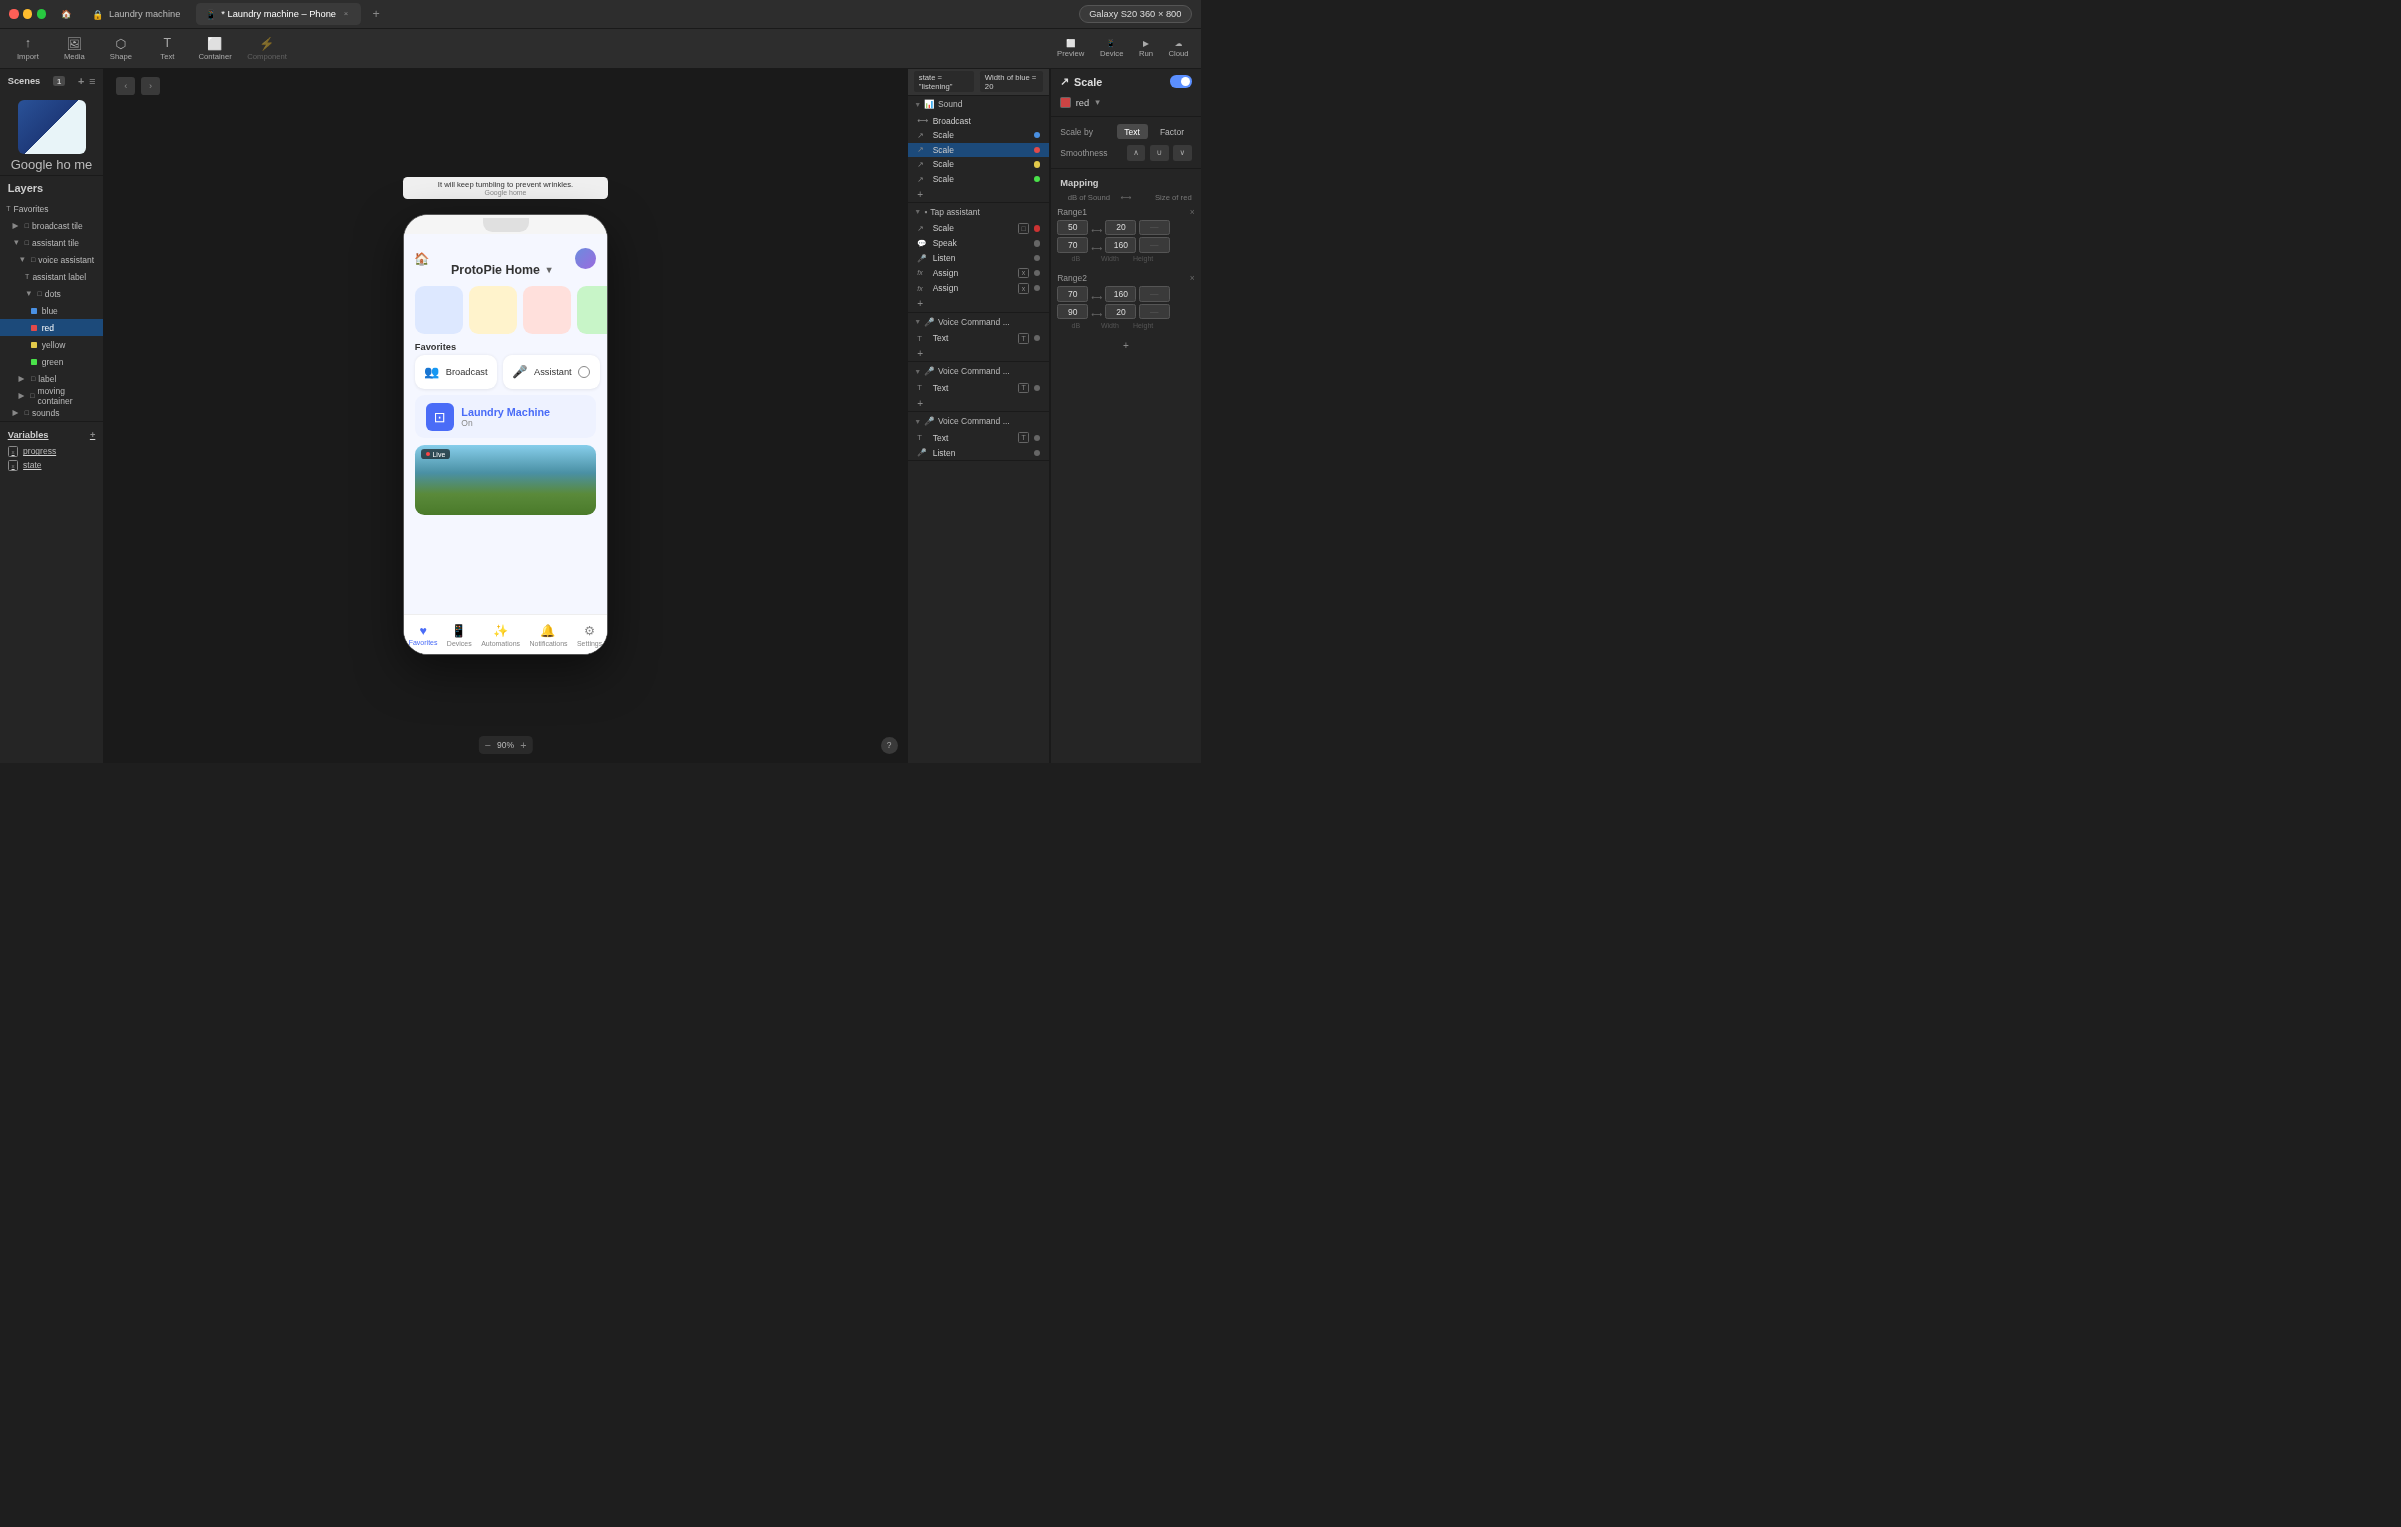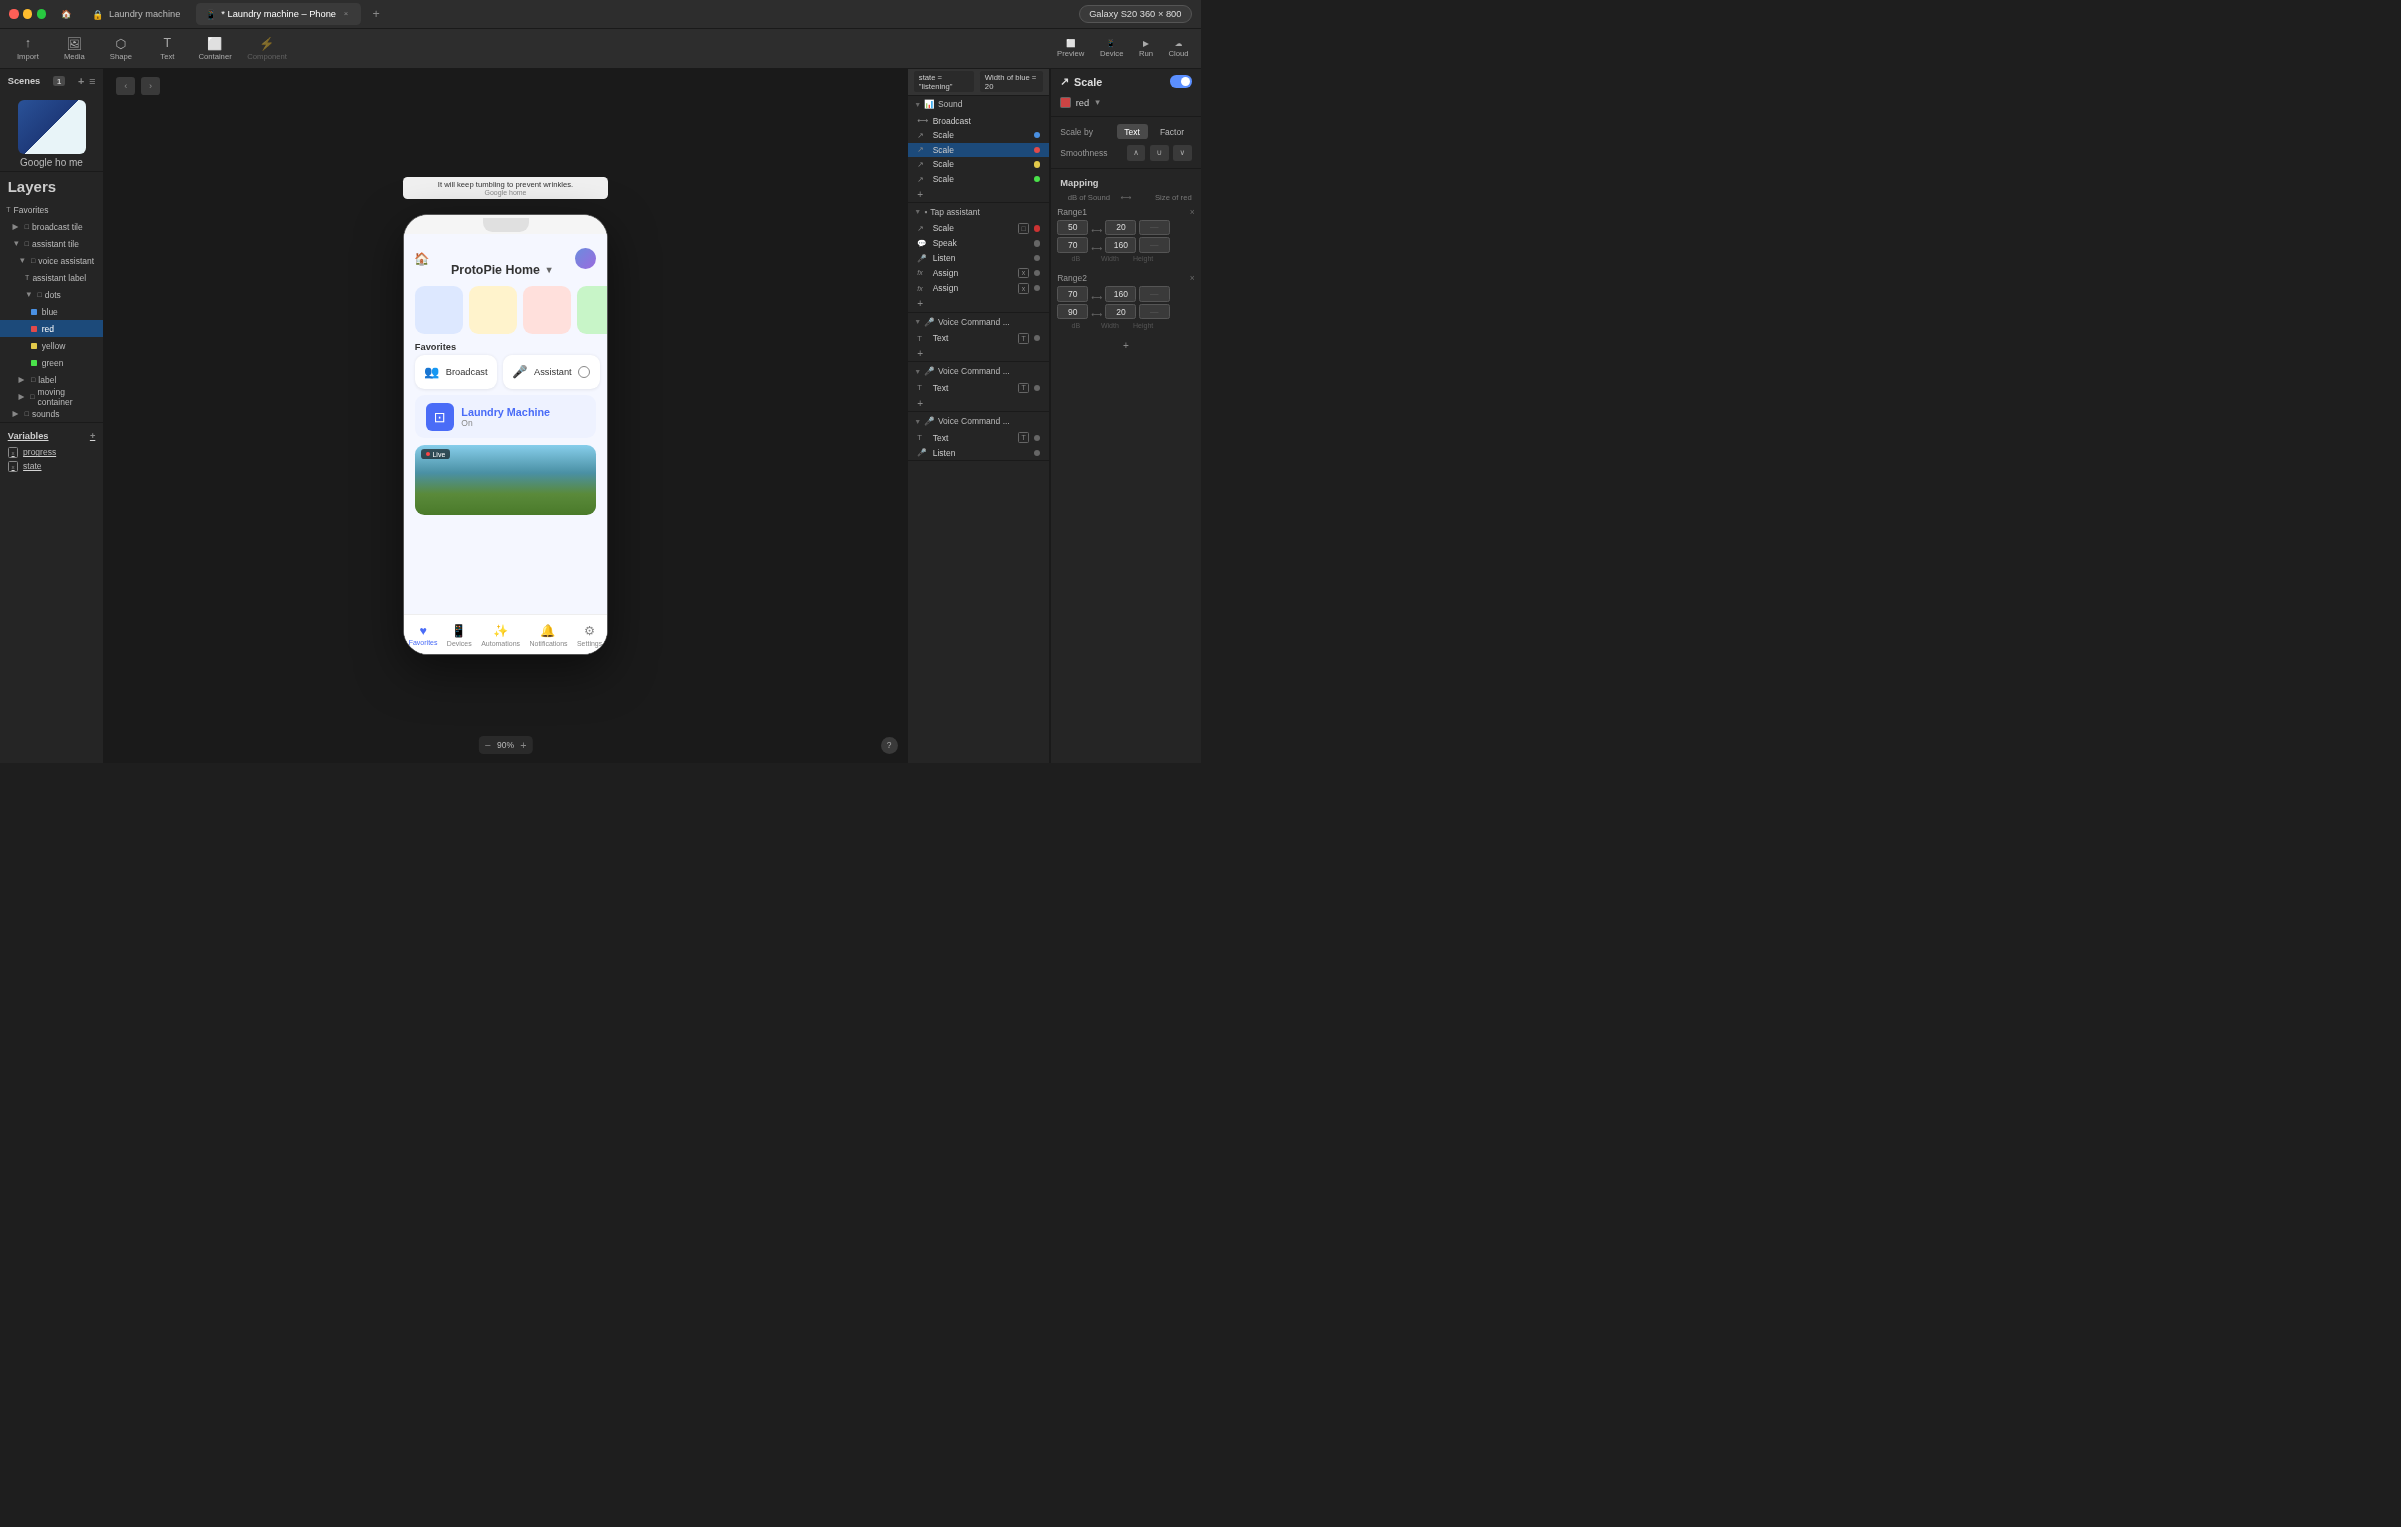--- a/index.html
+++ b/index.html
@@ -168,37 +168,37 @@
       display: flex;
       align-items: center;
       justify-content: center;
     }
     .scene-inner {
       width: 100%;
       height: 100%;
       background: linear-gradient(135deg, #2a5298 0%, #1e3a7a 50%, #e8f4f8 50%);
     }
     .scene-name {
-      font-size: 10px;
+      font-size: 13px;
       color: #bbb;
       text-align: center;
       margin-top: 3.1px;
     }
 
     
     .layers-panel {
       width: 104px;
       background: #252525;
       border-right: 0.8px solid #1a1a1a;
       display: flex;
       flex-direction: column;
     }
     .layers-header {
       padding: 6.2px 7.7px;
-      font-size: 15px;
+      font-size: 11px;
       font-weight: 600;
       color: #ccc;
     }
     .layer-item {
       display: flex;
       align-items: center;
       padding: 1.5px 6.2px;
       font-size: 8.5px;
       color: #bbb;
       cursor: pointer;

